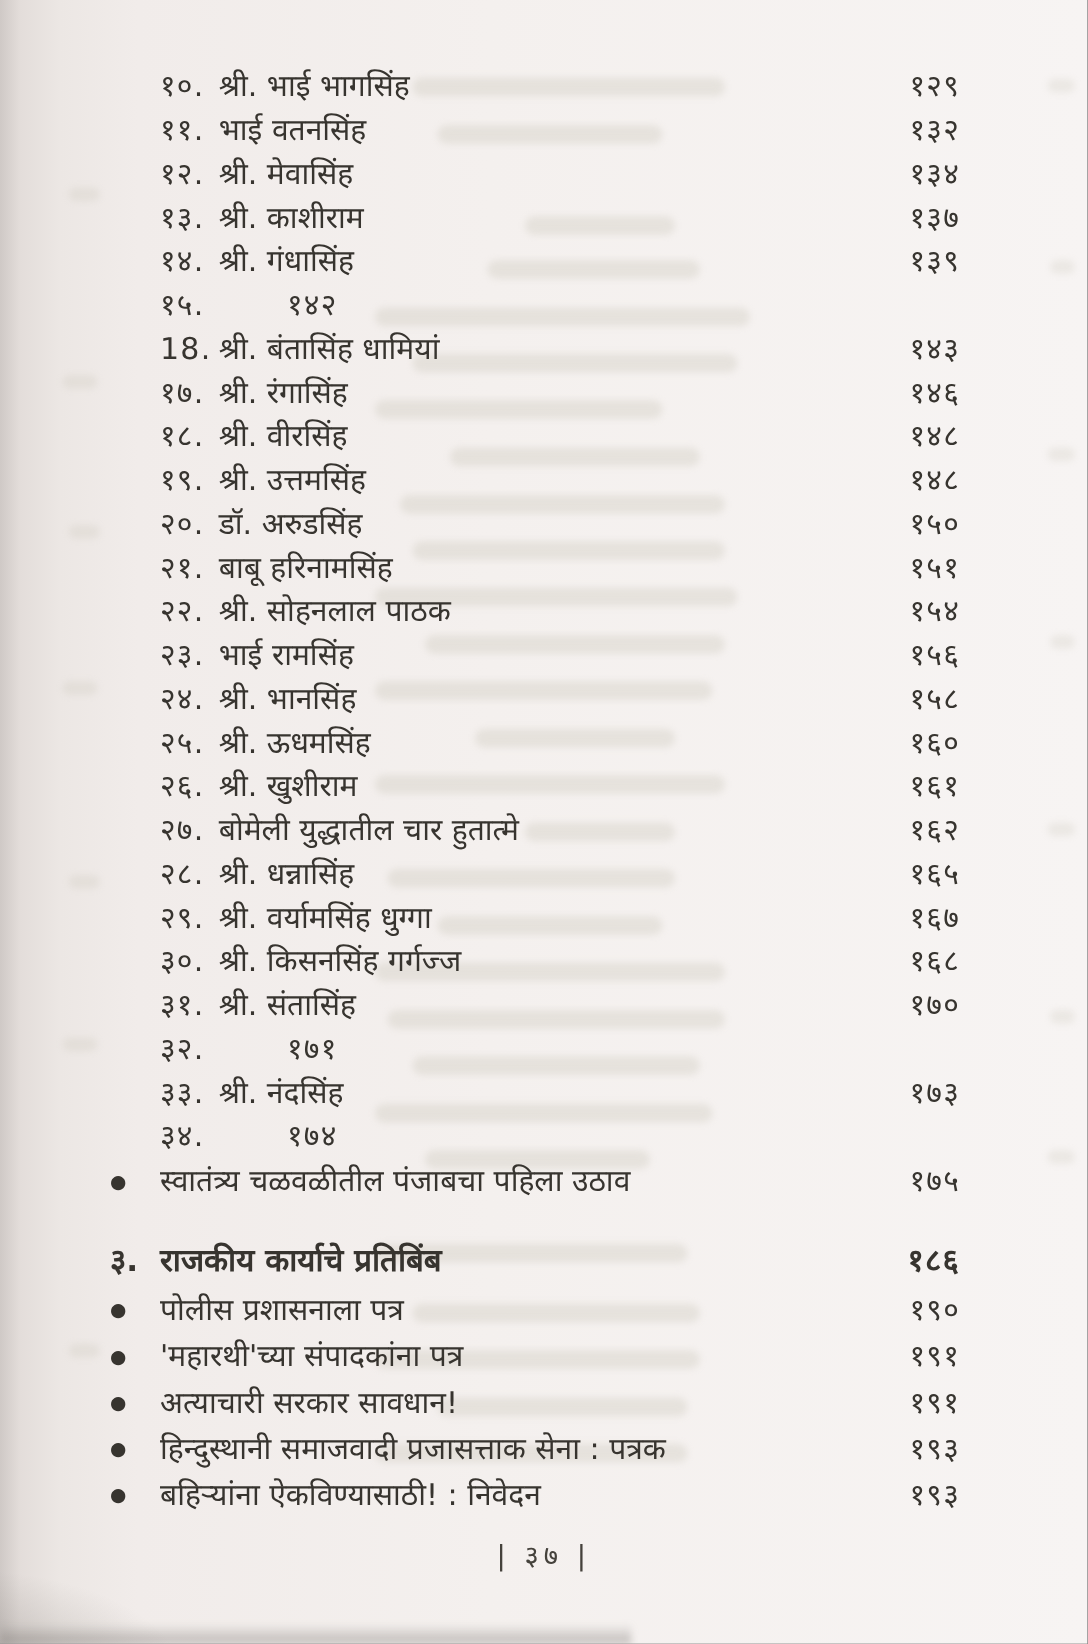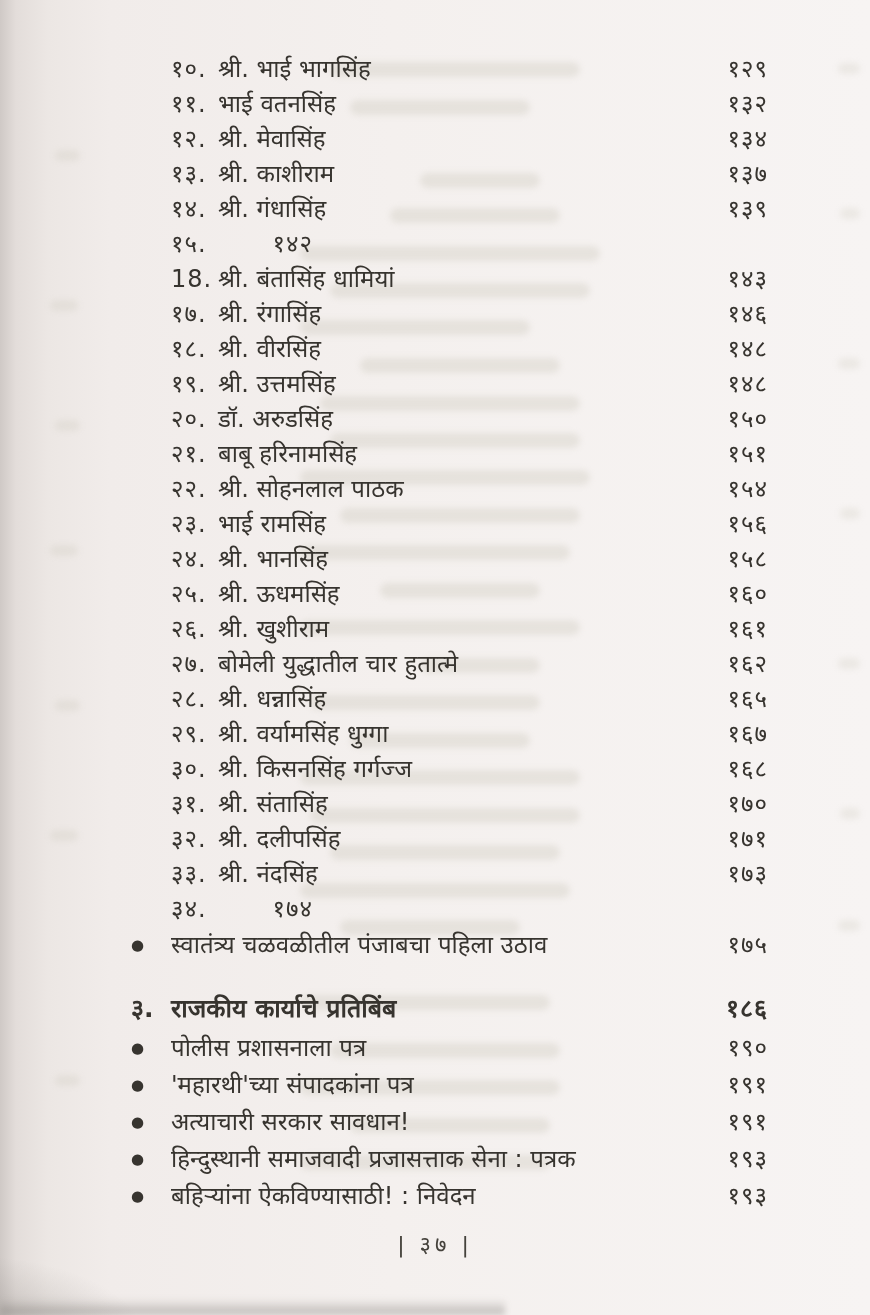--- a/index.html
+++ b/index.html
@@ -19,21 +19,21 @@
     position:absolute;left:0;bottom:0;width:58%;height:16px;
     background:linear-gradient(0deg,rgba(125,120,116,.45),rgba(125,120,116,0));
     filter:blur(3px);
   }
   .shadow-corner{
     position:absolute;left:-30px;bottom:-30px;width:180px;height:90px;
     background:radial-gradient(ellipse at bottom left,rgba(110,105,100,.35),rgba(110,105,100,0) 70%);
   }
   
   .toc{position:absolute;left:88px;top:52px;width:680px;}
-  .toc-row{display:flex;align-items:center;line-height:35px;font-size:24px;margin-left:43px;}
+  .toc-row{display:flex;align-items:center;line-height:35px;font-size:24px;}
   .row-marker{flex:0 0 40px;}
   .row-num{flex:0 0 47px;letter-spacing:1px;}
   .row-title{flex:1 1 auto;white-space:nowrap;}
   .row-page{flex:0 0 95px;text-align:right;letter-spacing:1px;}
   .row-bullet{line-height:37px;}
   .row-bullet .row-marker{font-size:15px;}
   .row-section{font-weight:bold;line-height:42px;margin-top:24px;font-size:25px;}
   .page-footer{
     position:absolute;left:0;right:0;top:1228px;
     text-align:center;font-size:22px;letter-spacing:4px;color:#45423c;
@@ -243,21 +243,20 @@
       <div class="toc-row row-numbered">
         <span class="row-marker"></span>
         <span class="row-num">३१.</span>
         <span class="row-title">श्री. संतासिंह</span>
         <span class="row-page">१७०</span>
       </div>
 
       <div class="toc-row row-numbered">
         <span class="row-marker"></span>
         <span class="row-num">३२.</span>
-        <span class="row-title">श्री. दलीपसिंह</span>
         <span class="row-page">१७१</span>
       </div>
 
       <div class="toc-row row-numbered">
         <span class="row-marker"></span>
         <span class="row-num">३३.</span>
         <span class="row-title">श्री. नंदसिंह</span>
         <span class="row-page">१७३</span>
       </div>
 

